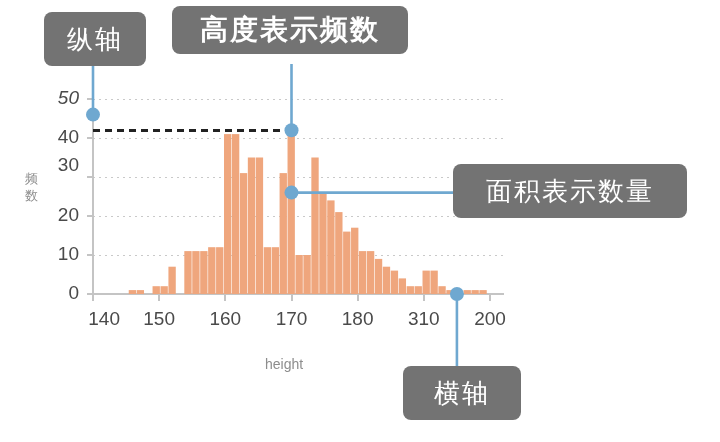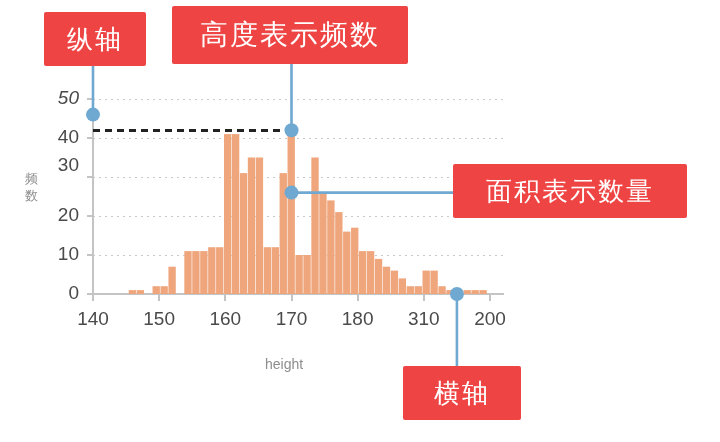--- a/index.html
+++ b/index.html
@@ -12,31 +12,31 @@
     -webkit-font-smoothing:antialiased;
   }
   #stage{position:absolute;left:0;top:0;width:720px;height:442px;}
 
   
   #chart{position:absolute;left:0;top:0;width:720px;height:442px;}
 
   
   .callout{
     position:absolute;
-    background:#ef4444;
+    background:#737373;
     color:#ffffff;
-    border-radius:2px;
+    border-radius:8px;
     display:flex;align-items:center;justify-content:center;
     letter-spacing:2px;
     box-sizing:border-box;
     white-space:nowrap;
     font-weight:400;
   }
   .callout.c-y   {left:44px; top:12px;  width:102px;height:54px; font-size:26px;}
-  .callout.c-h   {left:172px;top:6px;   width:236px;height:58px; font-size:28px;}
+  .callout.c-h   {left:172px;top:6px;   width:236px;height:48px; font-size:28px;font-weight:bold;}
   .callout.c-a   {left:453px;top:164px; width:234px;height:54px; font-size:26px;}
   .callout.c-x   {left:403px;top:366px; width:118px;height:54px; font-size:26px;}
 
   
   .axis-title{
     position:absolute;
     color:#8d8d8d;
     font-size:13px;
   }
   .axis-title.y{
@@ -163,21 +163,21 @@
   <div class="axis-title y">频数</div>
   <div class="axis-title x">height</div>
 
   <div id="ticklabels">
       <div class="tick-label y" style="left: 45px; top: 87px; font-style: italic;">50</div>
       <div class="tick-label y" style="left: 45px; top: 126px;">40</div>
       <div class="tick-label y" style="left: 45px; top: 154px;">30</div>
       <div class="tick-label y" style="left: 45px; top: 204px;">20</div>
       <div class="tick-label y" style="left: 45px; top: 243px;">10</div>
       <div class="tick-label y" style="left: 45px; top: 282px;">0</div>
-      <div class="tick-label x" style="left: 66px; top: 308px;">140</div>
+      <div class="tick-label x" style="left: 66px; top: 308px; text-align: right;">140</div>
       <div class="tick-label x" style="left: 132.167px; top: 308px;">150</div>
       <div class="tick-label x" style="left: 198.333px; top: 308px;">160</div>
       <div class="tick-label x" style="left: 264.5px; top: 308px;">170</div>
       <div class="tick-label x" style="left: 330.667px; top: 308px;">180</div>
       <div class="tick-label x" style="left: 396.833px; top: 308px;">310</div>
       <div class="tick-label x" style="left: 463px; top: 308px;">200</div>
     </div>
 </div>
 
 </body></html>

